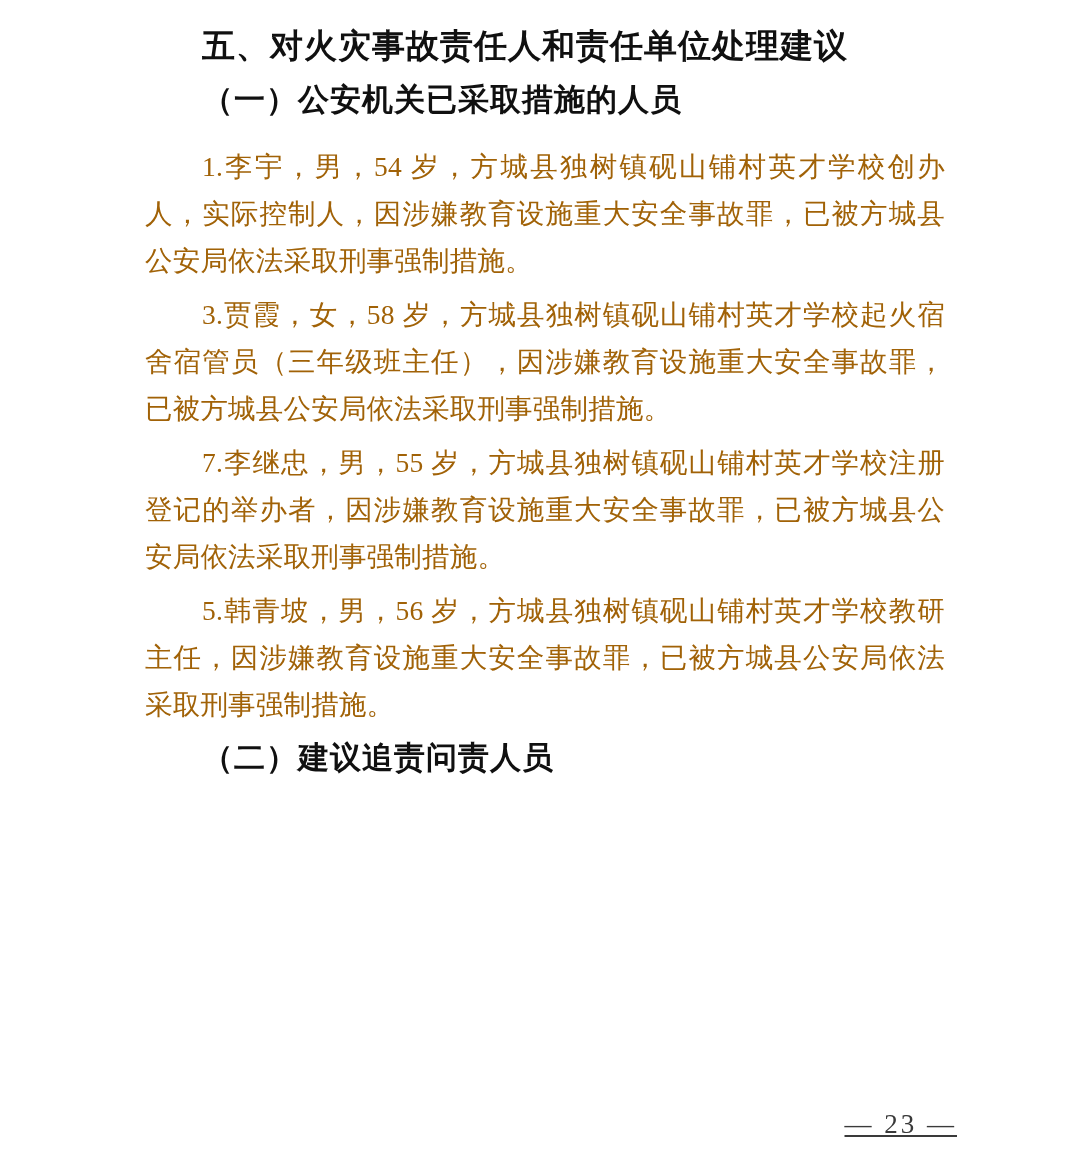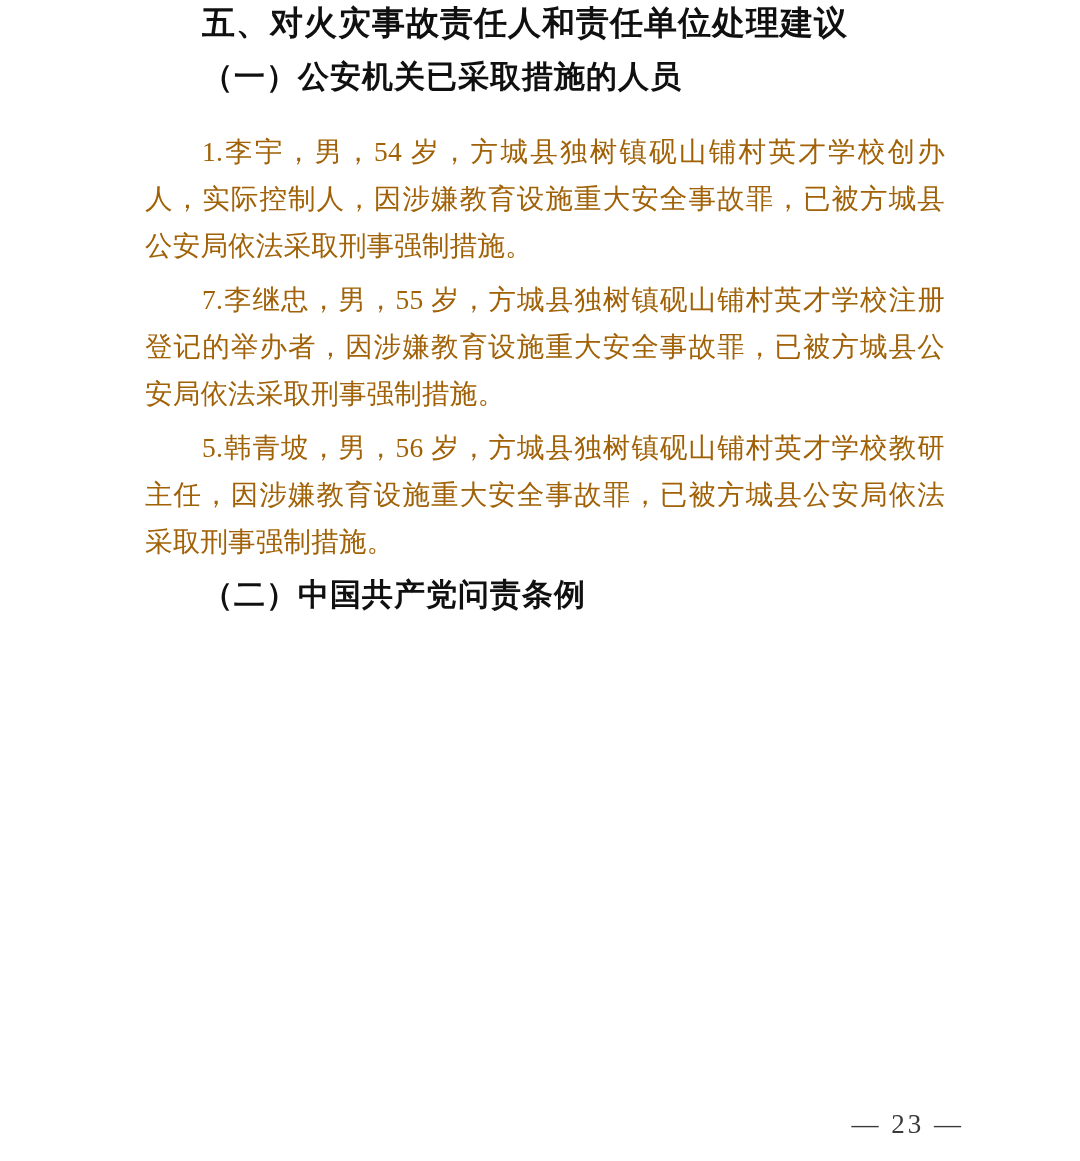--- a/index.html
+++ b/index.html
@@ -13,33 +13,33 @@
     font-family: "Liberation Serif", "DejaVu Serif", serif;
     color: #2b2b2b;
     overflow: hidden;
   }
   .page {
     position: relative;
     box-sizing: border-box;
     width: 1080px;
     height: 1161px;
     background: #ffffff;
-    padding: 0 135px 0 145px;
+    padding: 23px 135px 0 145px;
   }
   .sec-title {
     margin: 0 0 8px 0;
     padding-left: 57px;
     font-size: 33px;
     line-height: 46px;
     font-weight: 700;
     color: #101010;
     letter-spacing: 1px;
   }
   .sub-heading {
-    margin: 0 0 28px 0;
+    margin: 0 0 20px 0;
     padding-left: 57px;
     font-size: 31px;
     line-height: 46px;
     font-weight: 700;
     color: #101010;
     letter-spacing: 1px;
   }
   .sub-heading.second {
     margin: 0 0 14px 0;
   }
@@ -49,43 +49,45 @@
     line-height: 47px;
     text-indent: 57px;
     text-align: justify;
     text-justify: inter-ideograph;
     color: #a16207;
     letter-spacing: 0.2px;
   }
   .page-number {
     position: absolute;
     top: 1108px;
-    right: 116px;
+    right: 123px;
     font-size: 27px;
     line-height: 32px;
     color: #3a3a3a;
     letter-spacing: 3px;
     white-space: nowrap;
+    text-decoration: underline;
   }
 </style>
 </head>
 <body>
 
 <div class="page">
 
   <h1 class="sec-title">五、对火灾事故责任人和责任单位处理建议</h1>
 
   <h2 class="sub-heading">（一）公安机关已采取措施的人员</h2>
 
   <p class="body-para">1.李宇，男，54 岁，方城县独树镇砚山铺村英才学校创办人，实际控制人，因涉嫌教育设施重大安全事故罪，已被方城县公安局依法采取刑事强制措施。</p>
 
 
+  <p class="body-para">3.贾霞，女，58 岁，方城县独树镇砚山铺村英才学校起火宿舍宿管员（三年级班主任），因涉嫌教育设施重大安全事故罪，已被方城县公安局依法采取刑事强制措施。</p>
 
   <p class="body-para">7.李继忠，男，55 岁，方城县独树镇砚山铺村英才学校注册登记的举办者，因涉嫌教育设施重大安全事故罪，已被方城县公安局依法采取刑事强制措施。</p>
 
   <p class="body-para">5.韩青坡，男，56 岁，方城县独树镇砚山铺村英才学校教研主任，因涉嫌教育设施重大安全事故罪，已被方城县公安局依法采取刑事强制措施。</p>
 
-  <h2 class="sub-heading second">（二）中国共产党问责条例</h2>
+  <h2 class="sub-heading second">（二）建议追责问责人员</h2>
 
 
   <div class="page-number">— 23 —</div>
 
 </div>
 
 </body></html>

